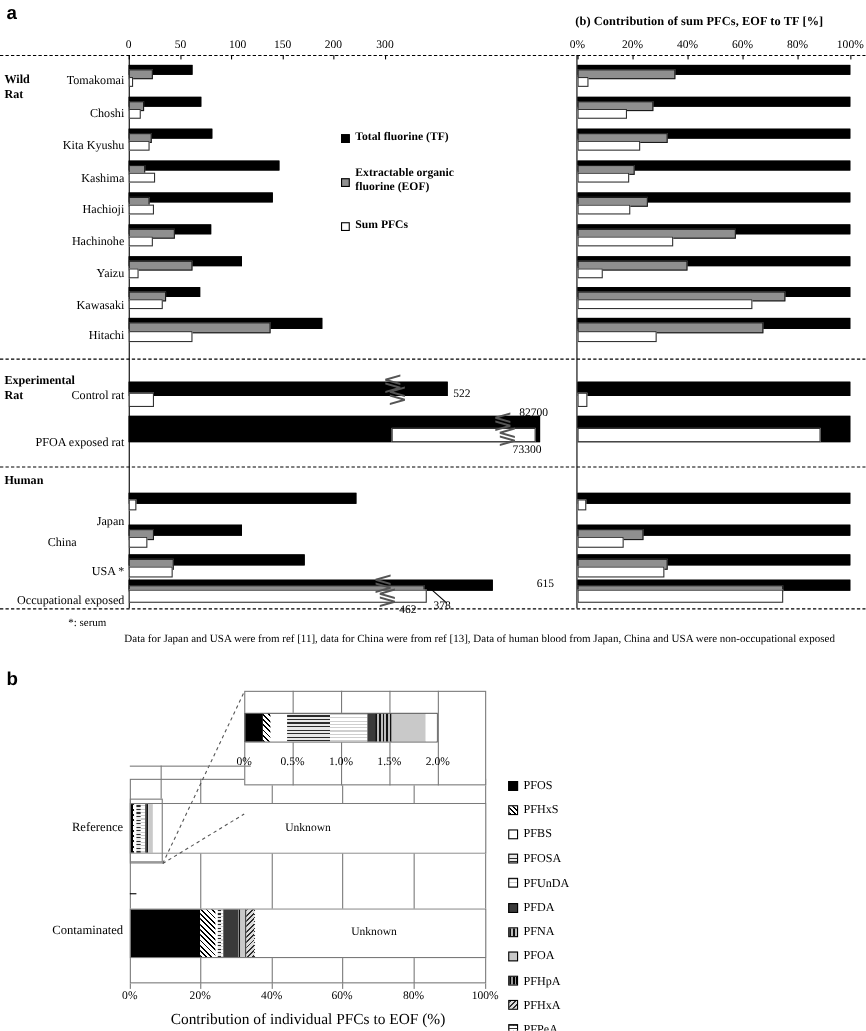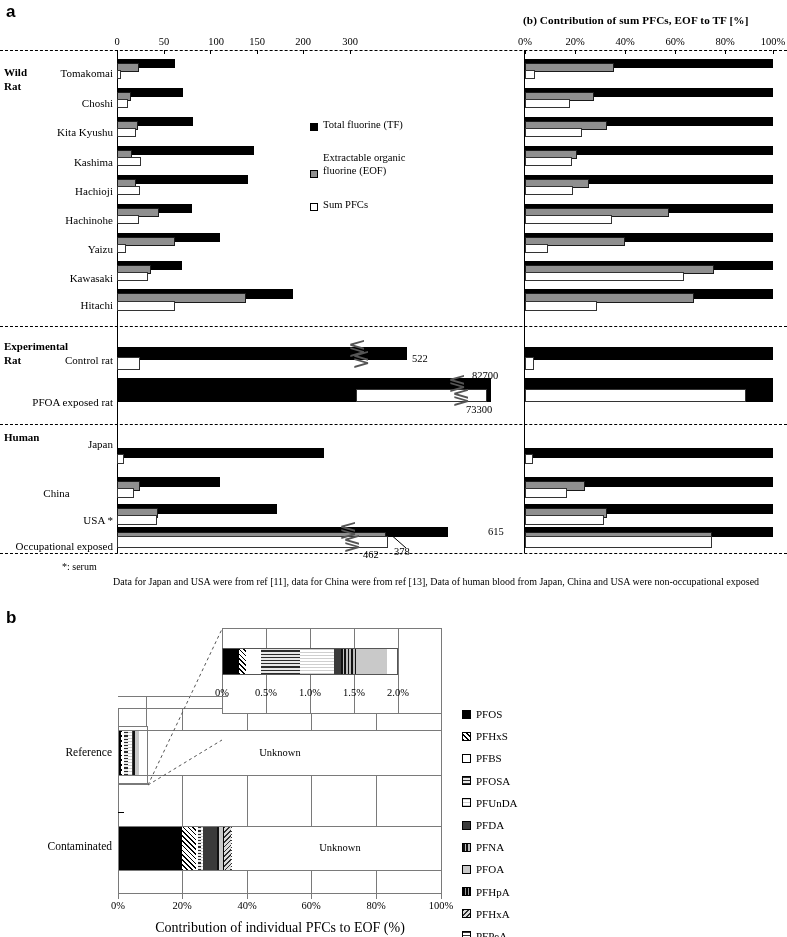--- a/index.html
+++ b/index.html
@@ -76,21 +76,21 @@
     font-family: "Liberation Serif", serif;
   }
   .val-label {
     position: absolute;
     font-size: 10.5px;
     white-space: nowrap;
   }
 
   
   #legend-a { position: absolute; font-size: 10.6px; }
-  #legend-a .li { position: relative; display: flex; align-items: flex-end; margin-bottom: 20px; }
+  #legend-a .li { position: relative; display: flex; align-items: center; margin-bottom: 20px; font-weight: bold; }
   #legend-a .sw {
     width: 8px; height: 8px; margin-right: 5px; margin-top: 3px;
     flex: 0 0 auto; box-sizing: border-box;
   }
   #legend-a .sw-tf { background: #000; border: 1px solid #000; }
   #legend-a .sw-eof { background: #8f8f8f; border: 1px solid #000; }
   #legend-a .sw-pfc { background: #fff; border: 1px solid #000; }
   #legend-a .lt { line-height: 1.25; }
 
   .footnote {
@@ -212,21 +212,21 @@
   <div class="row-label" style="left:0px; width:113px; top:156px;">Kashima</div>
   <div class="row-label" style="left:0px; width:113px; top:185px;">Hachioji</div>
   <div class="row-label" style="left:0px; width:113px; top:214px;">Hachinohe</div>
   <div class="row-label" style="left:0px; width:113px; top:243px;">Yaizu</div>
   <div class="row-label" style="left:0px; width:113px; top:272px;">Kawasaki</div>
   <div class="row-label" style="left:0px; width:113px; top:299px;">Hitachi</div>
 
   <div class="row-label" style="left:0px; width:113px; top:354px;">Control rat</div>
   <div class="row-label" style="left:0px; width:113px; top:396px;">PFOA exposed rat</div>
 
-  <div class="row-label" style="left:0px; width:113px; top:438px;">Japan</div>
+  <div class="row-label" style="left:0px; width:113px; top:468px;">Japan</div>
   <div class="row-label" style="left:0px; width:113px; top:487px;text-align:center;">China</div>
   <div class="row-label" style="left:0px; width:113px; top:514px;">USA *</div>
   <div class="row-label" style="left:0px; width:113px; top:540px;">Occupational exposed</div>
 
   <div>
 
     <div class="bar bar-tf" style="left:117px; top:59px;  width:58px; height:9px;"></div>
     <div class="bar bar-eof" style="left:117px; top:63px;  width:22px; height:9px;"></div>
     <div class="bar bar-pfc" style="left:117px; top:70px;  width:4px;  height:9px;"></div>
 

